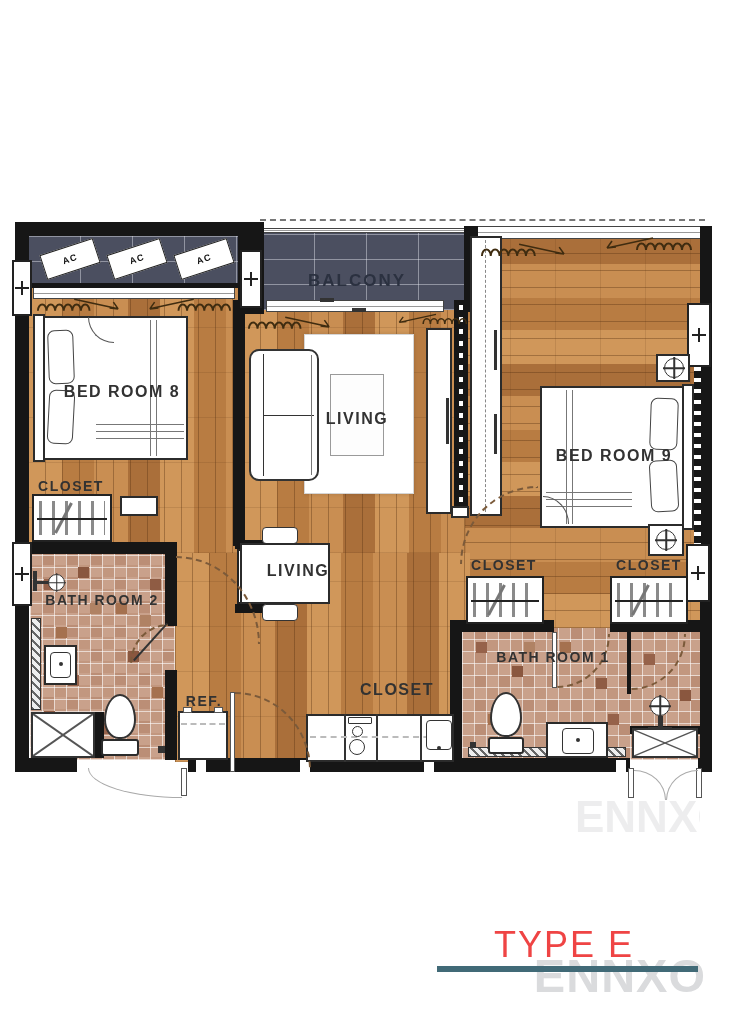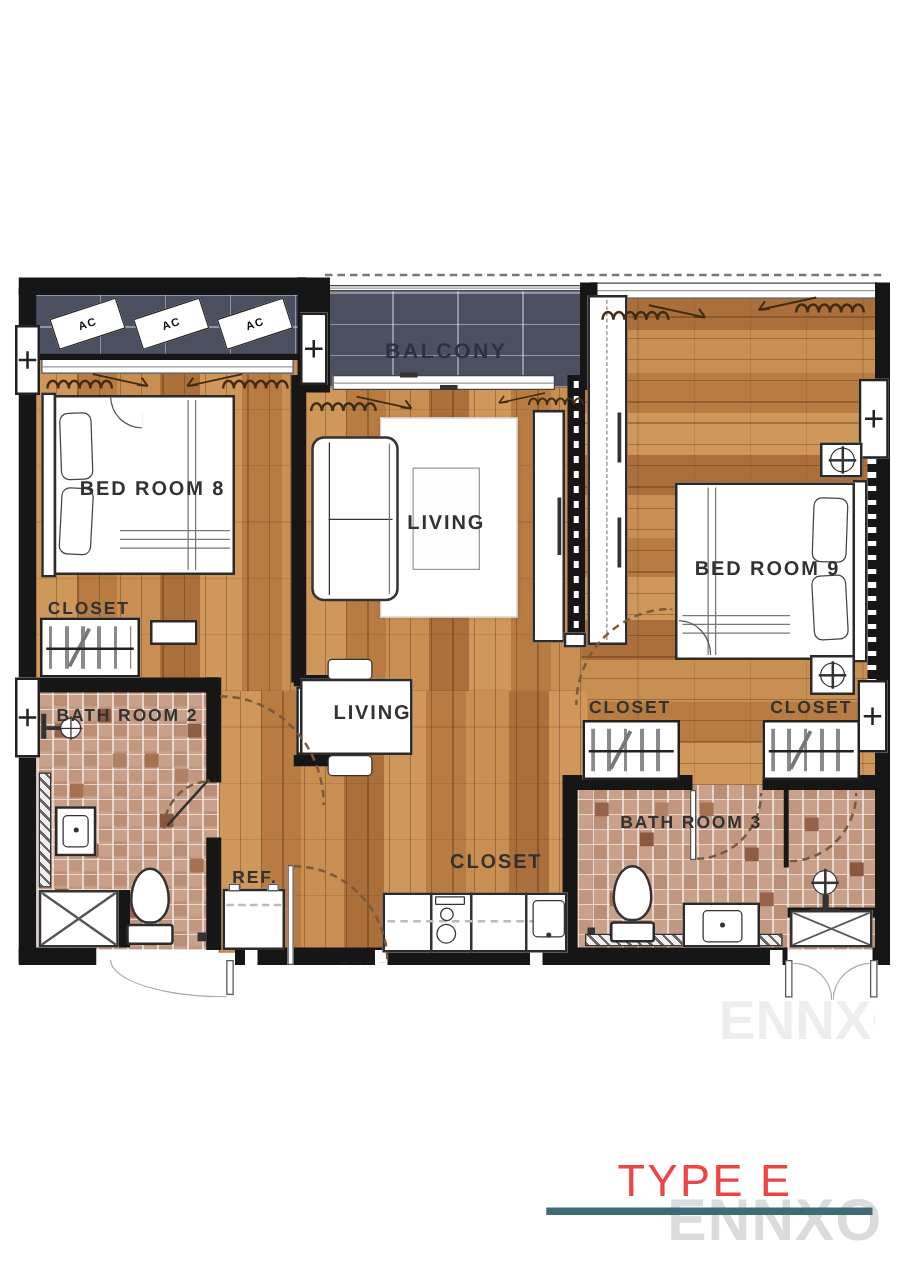--- a/index.html
+++ b/index.html
@@ -318,25 +318,25 @@
   <svg class="sq fx" style="left:594px;top:235px;width:108px;height:20px" viewBox="0 0 90 20">
       <path class="coil" d="M2,15 a4.5,6.5 0 1 1 9,0 a4.5,6.5 0 1 1 9,0 a4.5,6.5 0 1 1 9,0 a4.5,6.5 0 1 1 9,0 a4.5,6.5 0 1 1 9,0 a4.5,6.5 0 1 1 9,0"></path>
       <path class="arr" d="M40,3 L86,13 M86,13 l-9,-1 M86,13 l-5,-7"></path>
     </svg>
 
   <div class="lbl bal" style="left:357px;top:281px">BALCONY</div>
   <div class="lbl" style="left:122px;top:392px">BED ROOM 8</div>
   <div class="lbl" style="left:357px;top:419px">LIVING</div>
   <div class="lbl" style="left:614px;top:456px">BED ROOM 9</div>
   <div class="lbl sm" style="left:71px;top:486px">CLOSET</div>
-  <div class="lbl sm" style="left:102px;top:572px">BATH ROOM 2</div>
+  <div class="lbl sm" style="left:102px;top:600px">BATH ROOM 2</div>
   <div class="lbl" style="left:298px;top:571px">LIVING</div>
   <div class="lbl sm" style="left:504px;top:565px">CLOSET</div>
   <div class="lbl sm" style="left:649px;top:565px">CLOSET</div>
-  <div class="lbl sm" style="left:553px;top:657px">BATH ROOM 3</div>
+  <div class="lbl sm" style="left:553px;top:657px">BATH ROOM 1</div>
   <div class="lbl sm" style="left:204px;top:701px">REF.</div>
   <div class="lbl" style="left:397px;top:690px">CLOSET</div>
 
   <div class="wm2" style="left:575px;top:792px;width:125px;height:52px">ENNXO</div>
 
   <div class="wm" style="left:516px;top:948px;width:190px;height:56px">ENNXO</div>
   <div class="type" style="left:430px;top:924px;width:268px;height:42px">TYPE E</div>
   <div class="rule" style="left:437px;top:966px;width:261px;height:6px"></div>
 
 </div>

